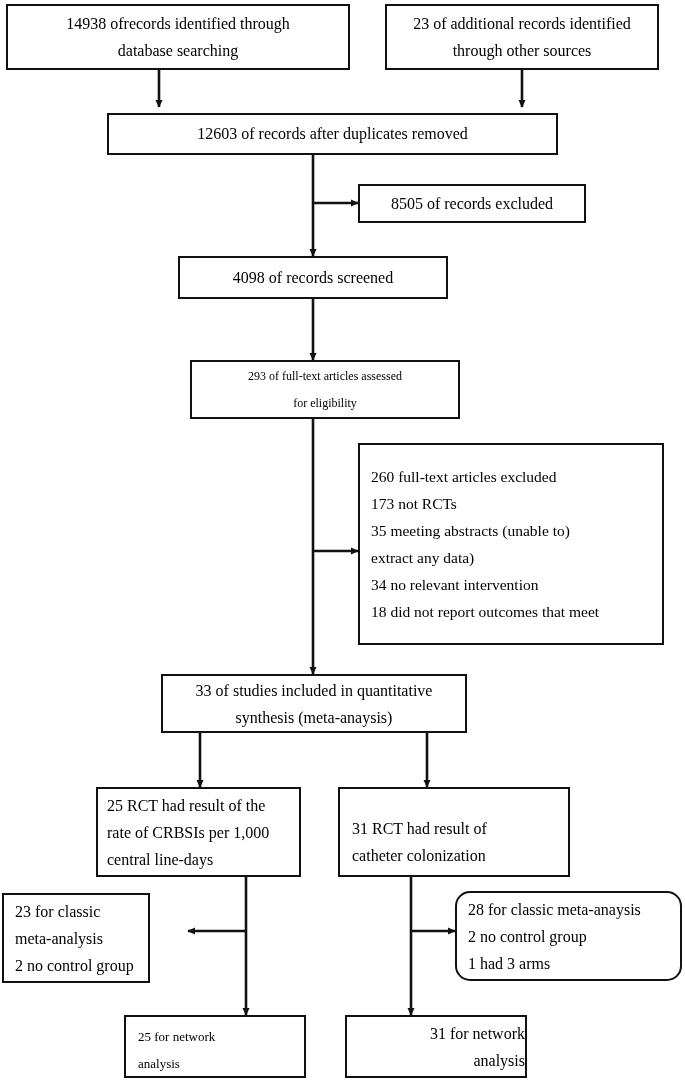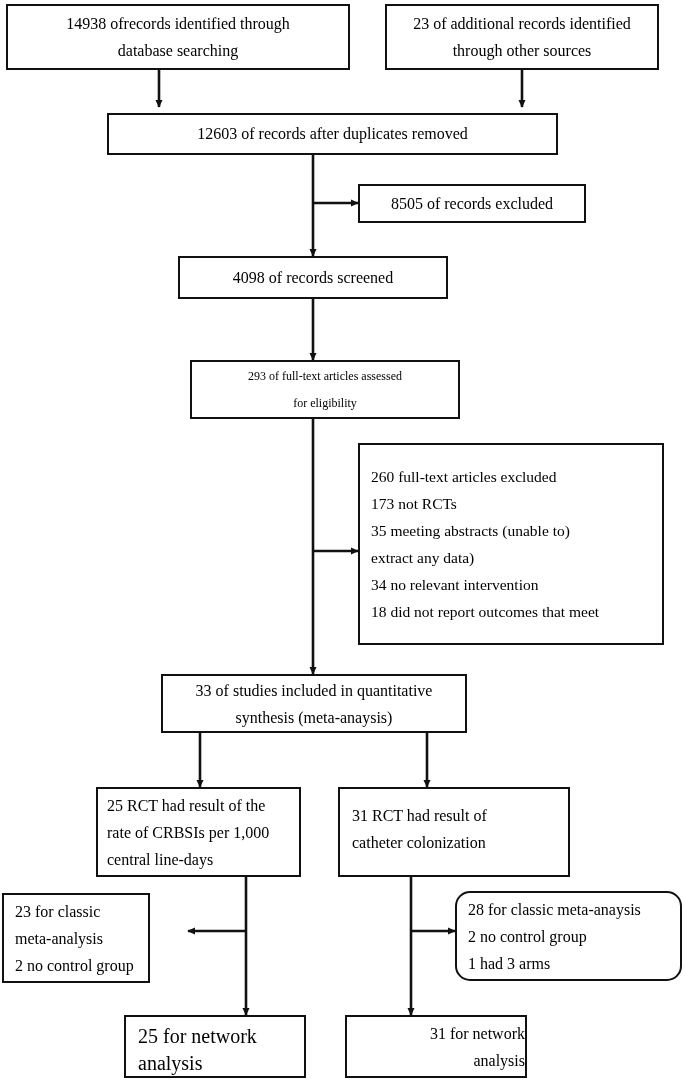--- a/index.html
+++ b/index.html
@@ -122,37 +122,37 @@
     <span class="line">synthesis (meta-anaysis)</span>
   </div>
 
   <div class="box lft" style="left:96px; top:787px; width:205px; height:90px; font-size:16px; line-height:27px; padding:0 0 0 9px;">
     <span class="line">25 RCT had result of the</span>
     <span class="line">rate of CRBSIs per 1,000</span>
     <span class="line">central line-days</span>
   </div>
 
   <div class="box lft" style="left:338px; top:787px; width:232px; height:90px; font-size:16px; line-height:27px; padding:0 0 0 12px; justify-content:flex-start;">
-    <span class="line" style="margin-top:13px;">31  RCT  had  result  of</span>
+    <span class="line" style="margin-top:26px;">31  RCT  had  result  of</span>
     <span class="line">catheter colonization</span>
   </div>
 
   <div class="box lft" style="left:2px; top:893px; width:148px; height:90px; font-size:16px; line-height:27px; padding:0 0 0 11px;">
     <span class="line">23   for   classic</span>
     <span class="line">meta-analysis</span>
     <span class="line">2 no control group</span>
   </div>
 
   <div class="box lft" style="left:455px; top:891px; width:227px; height:90px; font-size:16px; line-height:27px; padding:0 0 0 11px;border-radius:15px;">
     <span class="line">28 for classic meta-anaysis</span>
     <span class="line">2 no control group</span>
     <span class="line">1 had 3 arms</span>
   </div>
 
-  <div class="box lft" style="left:124px; top:1015px; width:182px; height:63px; font-size:20px; line-height:27px; padding:6px 0 0 12px;">
+  <div class="box lft" style="left:124px; top:1015px; width:182px; height:63px; font-size:13px; line-height:27px; padding:6px 0 0 12px;">
     <span class="line">25  for  network</span>
     <span class="line">analysis</span>
   </div>
 
   <div class="box lft" style="left:345px; top:1015px; width:182px; height:63px; font-size:16px; line-height:27px; padding:0 0 0 12px;text-align:right;">
     <span class="line">31  for  network</span>
     <span class="line">analysis</span>
   </div>
 
 </div>

